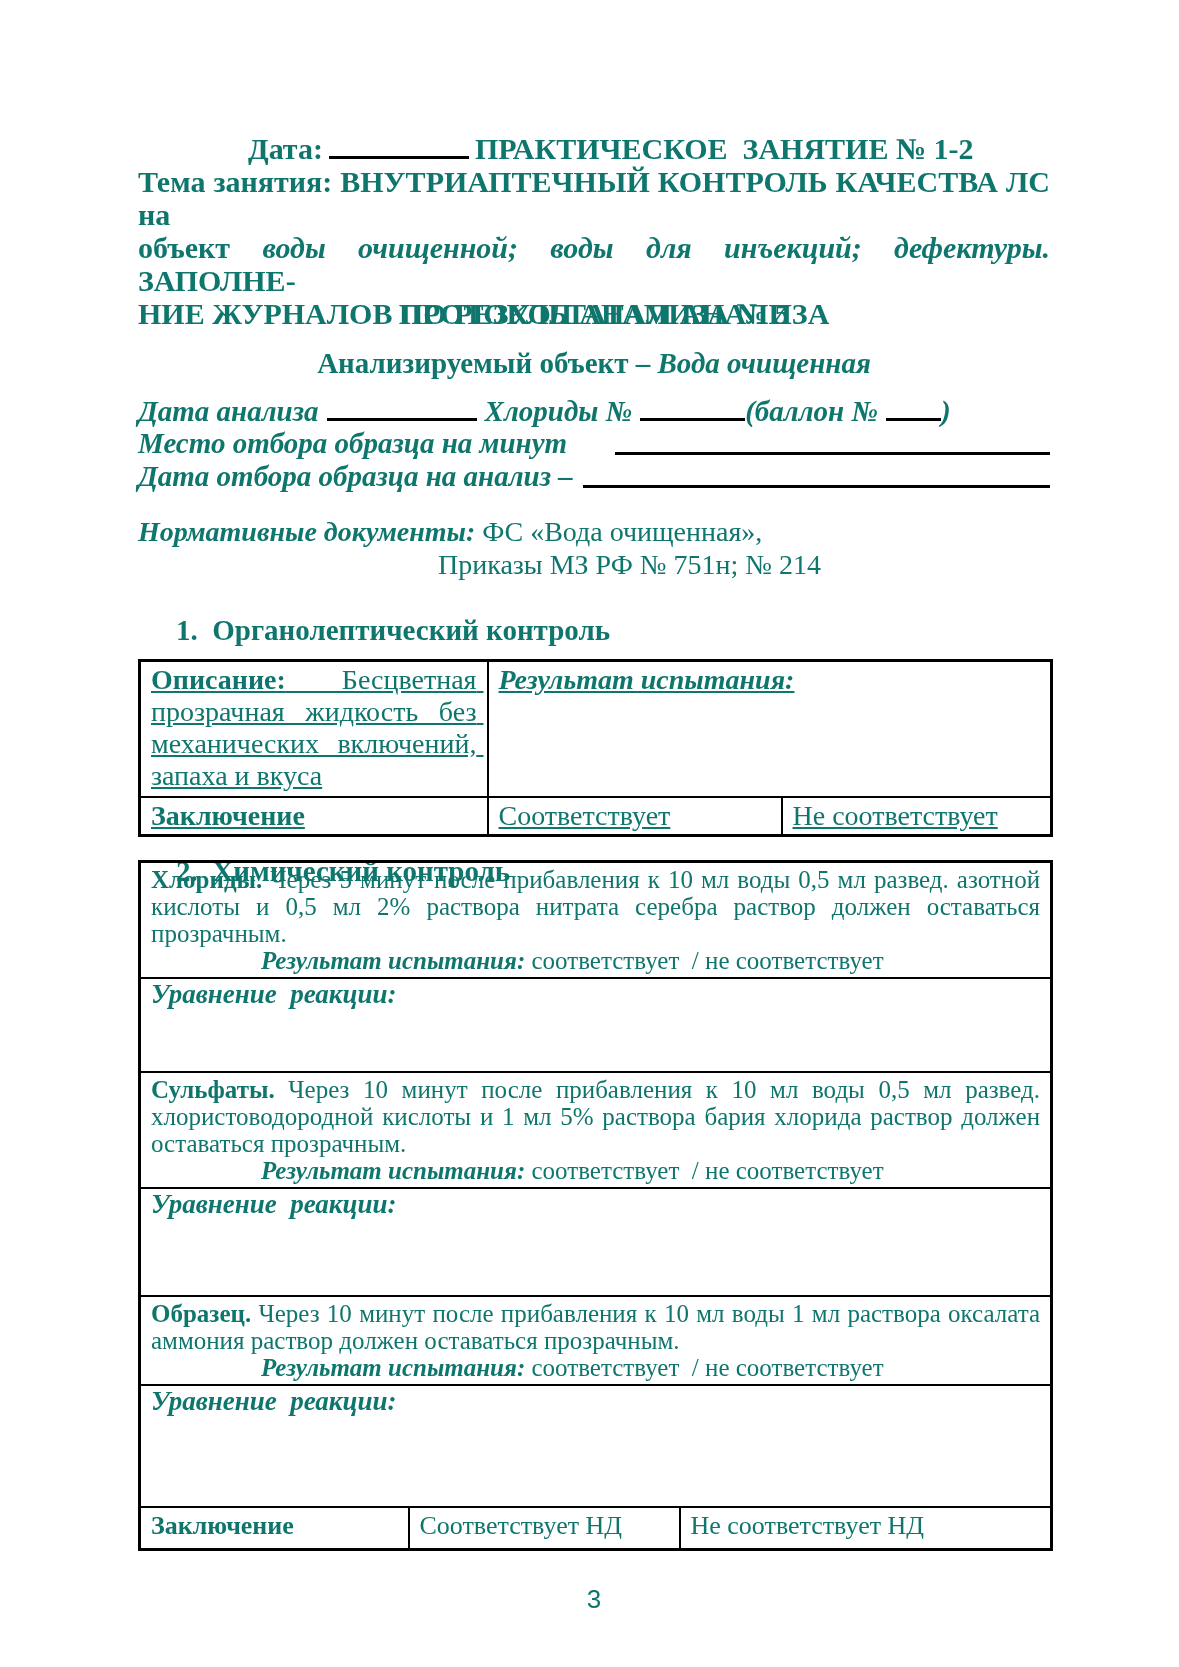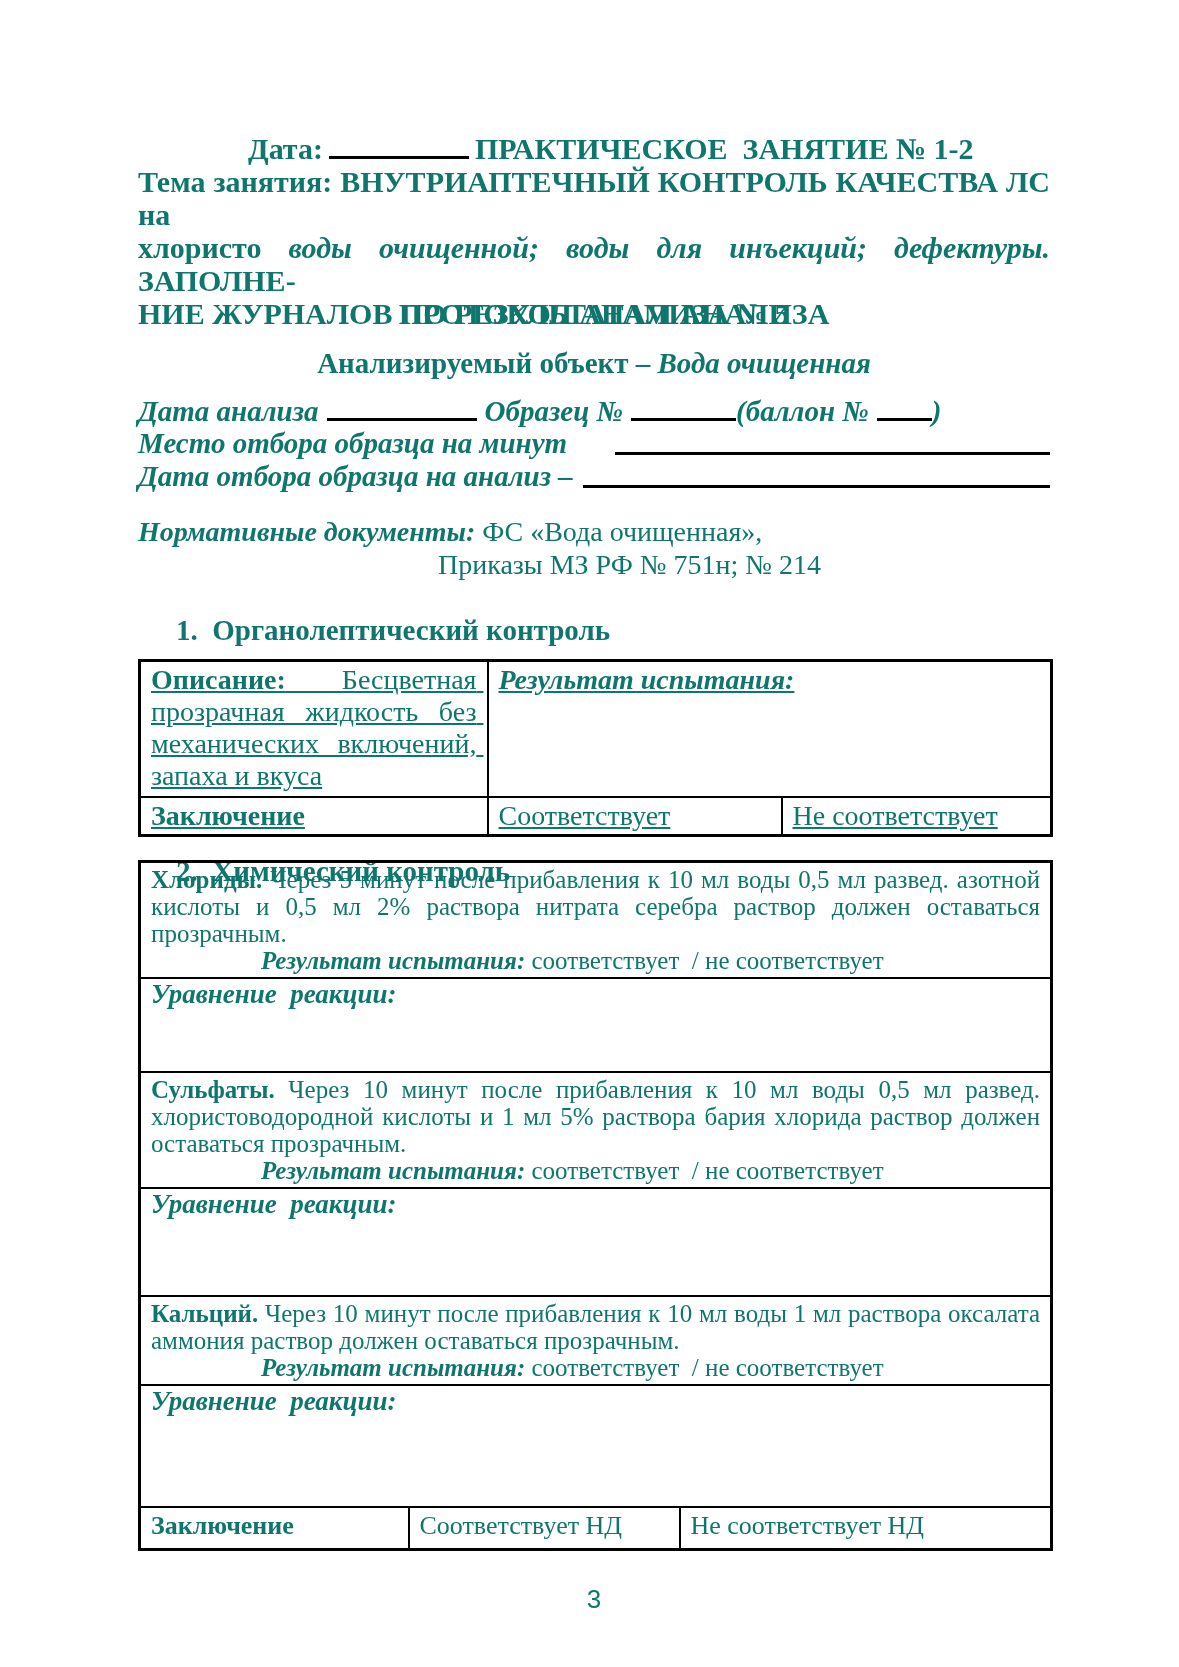--- a/index.html
+++ b/index.html
@@ -69,37 +69,37 @@
 <div class="page">
 
   <div class="blk" id="hdr">
     <div class="l1">
       <span class="pre">Дата:</span><span class="blank"></span><span class="pre">ПРАКТИЧЕСКОЕ  ЗАНЯТИЕ № 1-2</span>
     </div>
     <div class="justall">
       <span class="pre">Тема занятия: ВНУТРИАПТЕЧНЫЙ КОНТРОЛЬ КАЧЕСТВА ЛС на</span>
     </div>
     <div class="justall">
-      <span class="pre">хлористо </span><span class="pre bi">воды очищенной; воды для инъекций; дефектуры.</span><span class="pre"> ЗАПОЛНЕ-</span>
+      <span class="pre">объект </span><span class="pre bi">воды очищенной; воды для инъекций; дефектуры.</span><span class="pre"> ЗАПОЛНЕ-</span>
     </div>
     <div>
       <span class="pre">НИЕ ЖУРНАЛОВ ПО РЕЗУЛЬТАТАМ АНАЛИЗА</span>
     </div>
   </div>
 
   <div class="blk" id="ptitle">
     <span class="pre">ПРОТОКОЛ АНАЛИЗА № 5</span>
   </div>
   <div class="blk" id="pobject">
     <span class="pre">Анализируемый объект – </span><span class="bi pre">Вода очищенная</span>
   </div>
 
   <div class="blk" id="fields">
     <div class="row">
-      <span class="pre">Дата анализа</span><span class="blank b1"></span><span class="pre">Образец №</span><span class="blank b2"></span><span class="pre">(баллон №</span><span class="blank b3"></span><span class="pre">)</span>
+      <span class="pre">Дата анализа</span><span class="blank b1"></span><span class="pre">Хлориды №</span><span class="blank b2"></span><span class="pre">(баллон №</span><span class="blank b3"></span><span class="pre">)</span>
     </div>
     <div class="row flexrow">
       <span class="pre">Место отбора образца на минут</span>
       <span class="grow gap45"></span>
     </div>
     <div class="row flexrow">
       <span class="pre">Дата отбора образца на анализ –</span>
       <span class="grow gap8"></span>
     </div>
   </div>
@@ -189,21 +189,21 @@
       </tr>
       <tr class="eq">
         <td colspan="3" class="eq2">
           <span class="bi pre">Уравнение  реакции:</span>
         </td>
       </tr>
 
       <tr>
         <td colspan="3" class="testcell">
           <div class="just">
-            <span class="b pre">Кальций.</span><span class="pre"> Через 10 минут после прибавления к 10 мл воды 1 мл раствора оксалата ам­мония раствор должен оставаться прозрачным.</span>
+            <span class="b pre">Образец.</span><span class="pre"> Через 10 минут после прибавления к 10 мл воды 1 мл раствора оксалата ам­мония раствор должен оставаться прозрачным.</span>
           </div>
           <div class="resline">
             <span class="bi pre">Результат испытания:</span><span class="pre"> соответствует  / не соответствует</span>
           </div>
         </td>
       </tr>
       <tr class="eq">
         <td colspan="3" class="eq3">
           <span class="bi pre">Уравнение  реакции:</span>
         </td>

